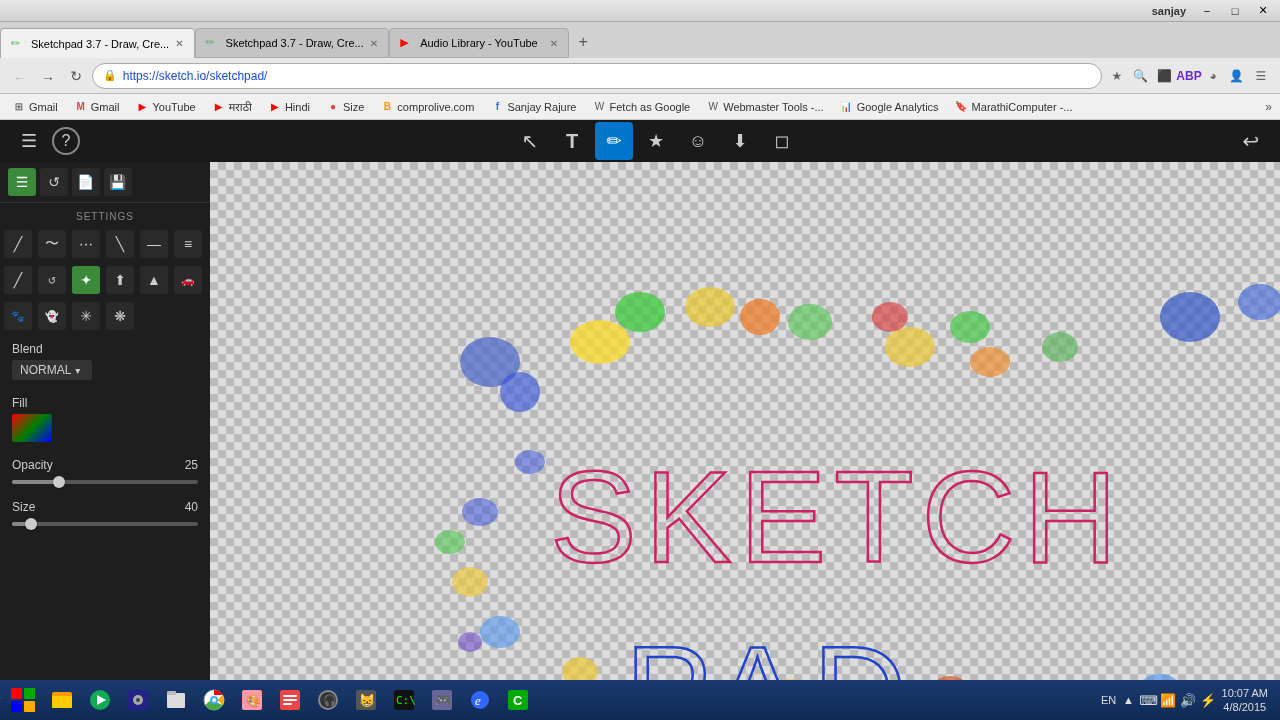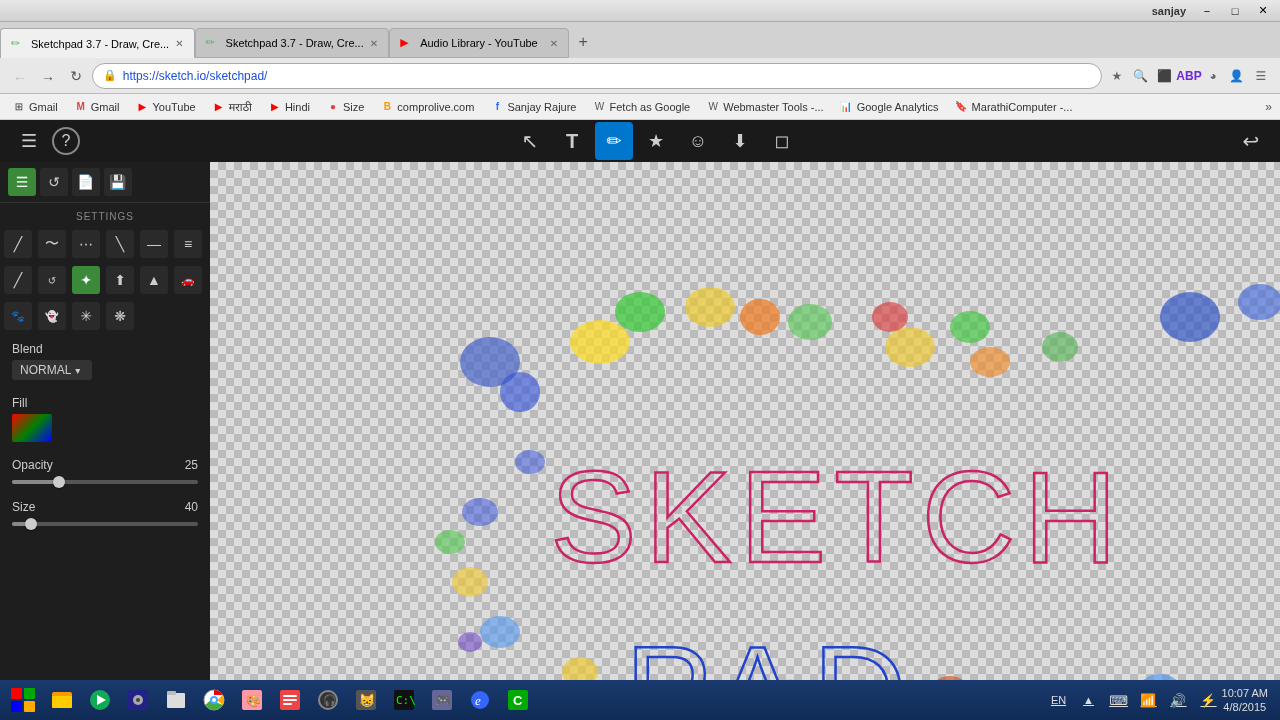--- a/index.html
+++ b/index.html
@@ -207,21 +207,21 @@
       position: fixed;
       bottom: 0;
       left: 0;
       right: 0;
     }
     .taskbar-start { width: 38px; height: 36px; display: flex; align-items: center; justify-content: center; cursor: pointer; }
     .taskbar-icon { width: 36px; height: 36px; display: flex; align-items: center; justify-content: center; cursor: pointer; border-radius: 3px; }
     .taskbar-spacer { flex: 1; }
     .taskbar-tray { display: flex; align-items: center; gap: 4px; padding: 0 8px; color: #ddd; font-size: 11px; }
     .taskbar-time { text-align: center; line-height: 1.3; }
-    .taskbar-icons { display: flex; align-items: flex-start; gap: 12px; text-decoration: underline; }
+    .taskbar-icons { display: flex; align-items: flex-start; gap: 2px; }
     .tray-icon { width: 18px; height: 18px; display: flex; align-items: center; justify-content: center; color: #ddd; font-size: 11px; }
 
     
     .tab-fav-sketch { color: #4CAF50; }
     .tab-fav-yt { color: #ff0000; }
 
     
     .titlebar-controls { display: flex; gap: 2px; }
     .win-btn { width: 26px; height: 20px; display: flex; align-items: center; justify-content: center; cursor: pointer; font-size: 11px; border-radius: 2px; }
   </style>

